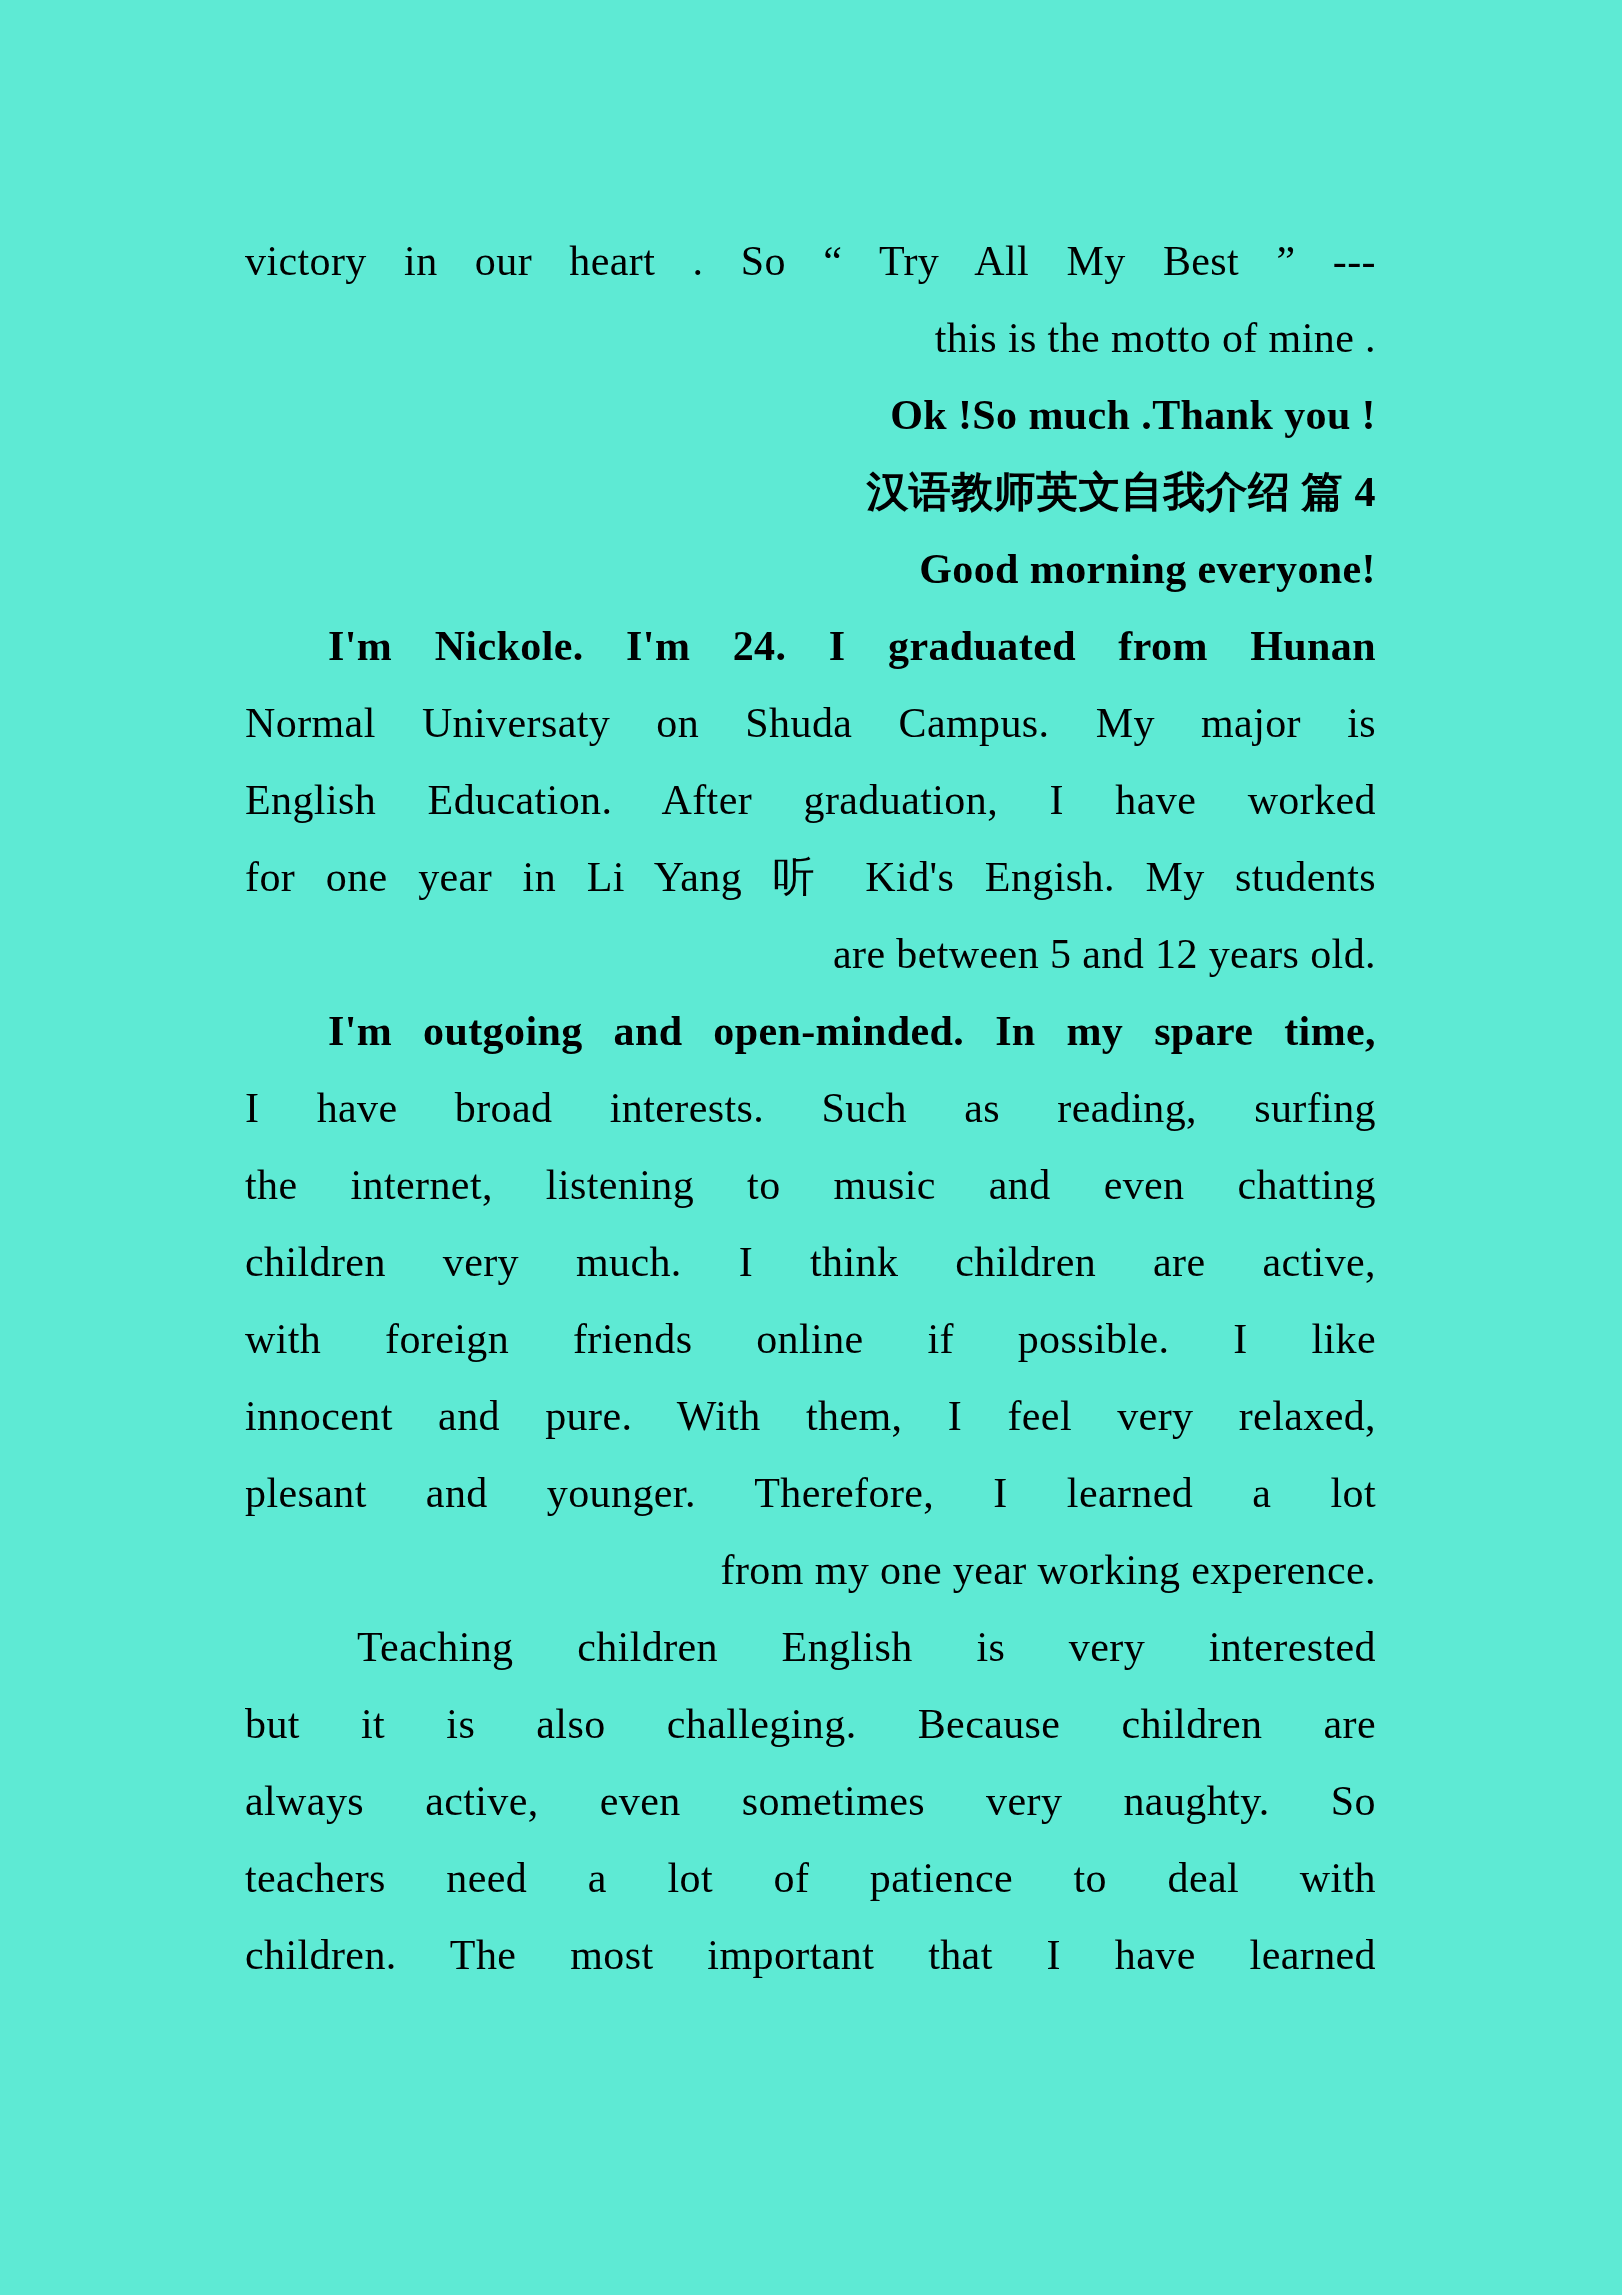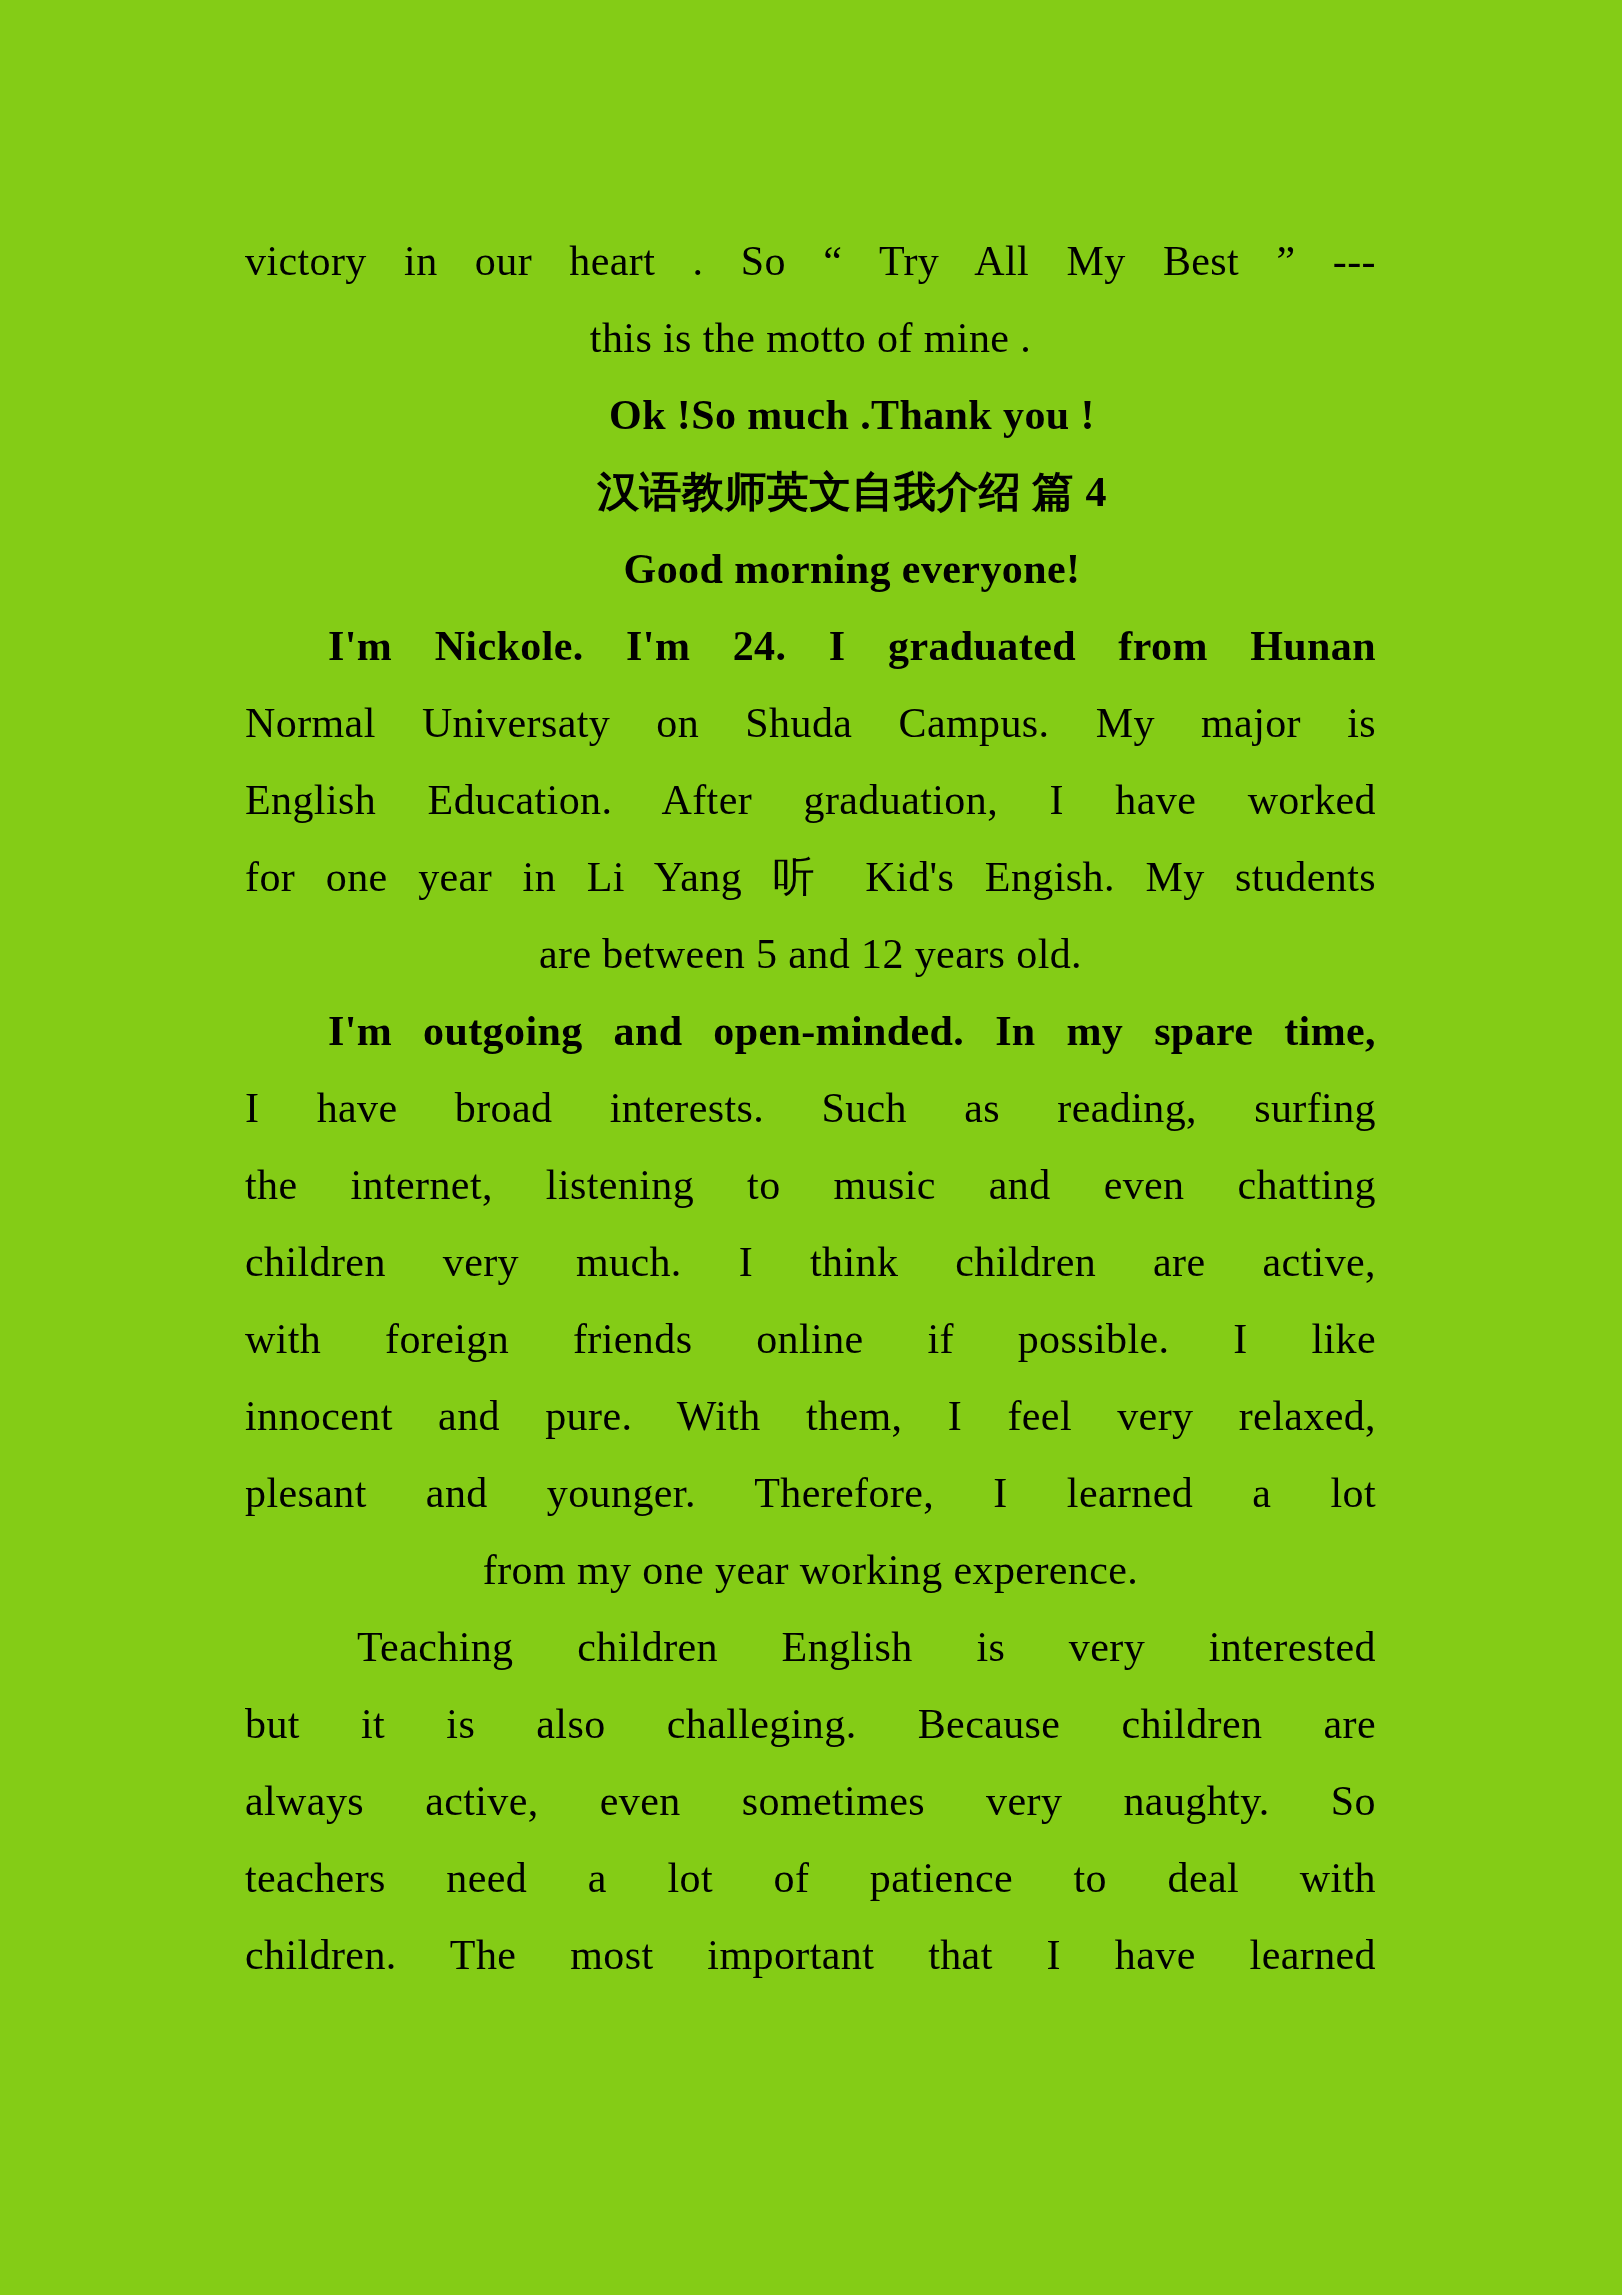--- a/index.html
+++ b/index.html
@@ -4,37 +4,37 @@
 <style>
   html, body {
     margin: 0;
     padding: 0;
     background: #ffffff;
   }
   .page {
     position: relative;
     width: 1623px;
     height: 2295px;
-    background: #84cc16;
+    background: #5eead4;
     overflow: hidden;
   }
   .textblock {
     position: absolute;
     left: 245px;
     top: 223px;
     width: 1131px;
   }
   .line {
     font-family: "Liberation Serif", "DejaVu Serif", serif;
     font-size: 42px;
     line-height: 77px;
     color: #000000;
     letter-spacing: 0.4px;
     white-space: normal;
-    text-align: center;
+    text-align: right;
   }
   
   .j {
     text-align: justify;
     text-align-last: justify;
   }
   
   .ind  { text-indent: 83px; font-weight: bold; }
   
   .ind2 { text-indent: 112px; }

